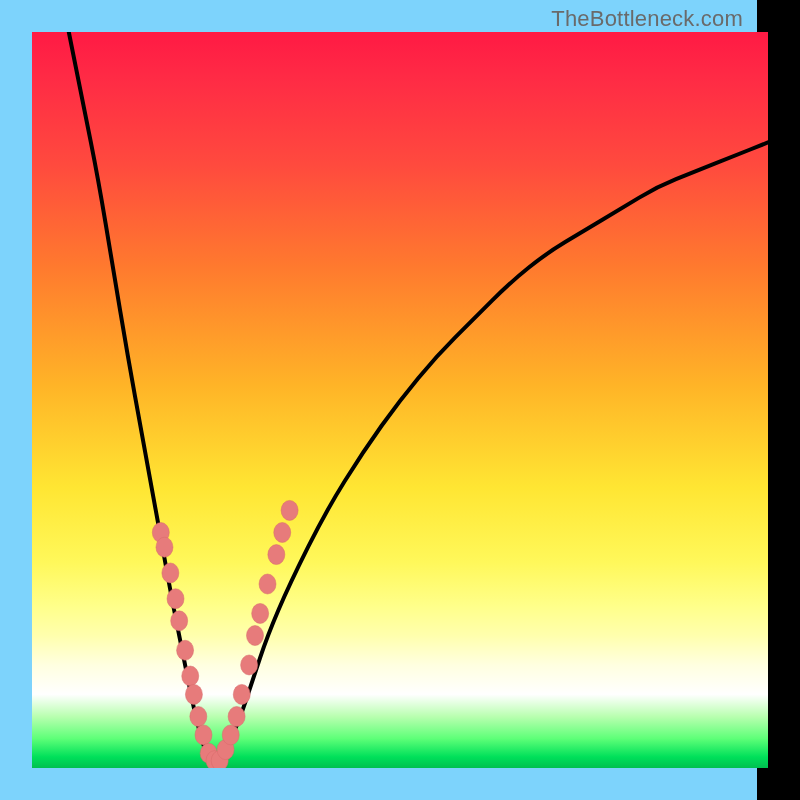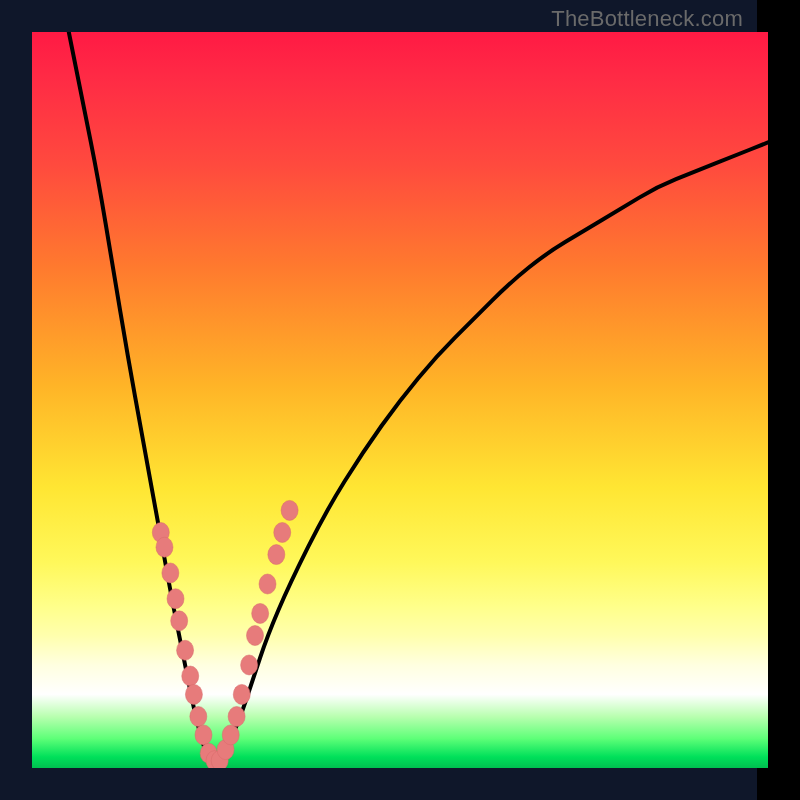--- a/index.html
+++ b/index.html
@@ -8,21 +8,21 @@
     width: 800px;
     height: 800px;
     overflow: hidden;
     background: #000;
     font-family: Arial, Helvetica, sans-serif;
   }
   .frame {
     position: relative;
     width: 757px;
     height: 800px;
-    background: #0f172a;
+    background: #7dd3fc;
   }
   .plot-area {
     position: absolute;
     left: 32px;
     top: 32px;
     width: 736px;
     height: 736px;
     
     background: linear-gradient(
       to bottom,

